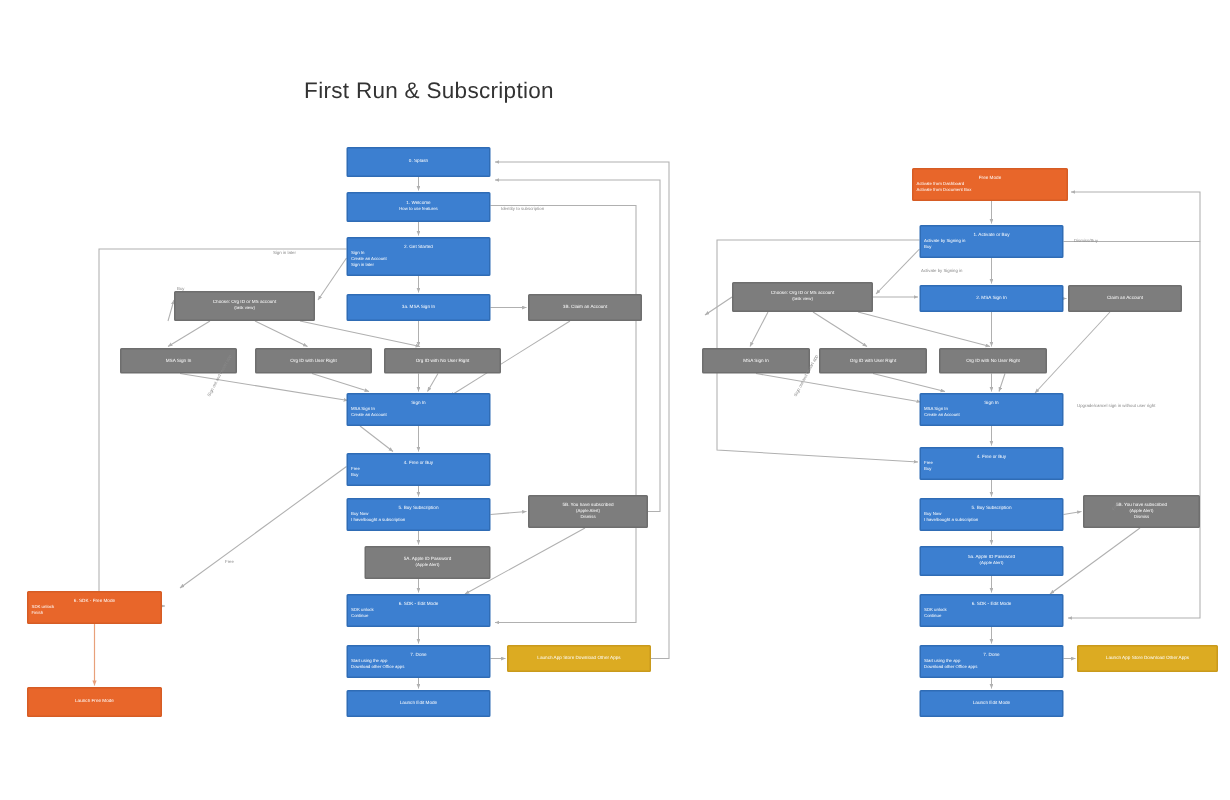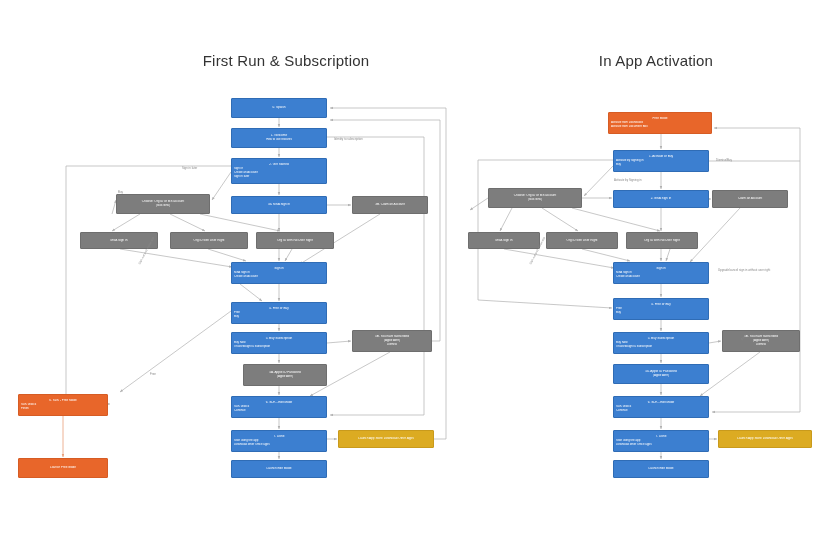--- a/index.html
+++ b/index.html
@@ -132,21 +132,20 @@
 
       <path d="M613,160 L478,160 L478,300 L612,308"></path>
       <path d="M488,198 L470,210"></path>
     </g>
     <g stroke="#e8a07a" stroke-width="0.8" fill="none" marker-end="url(#aho)">
       <path d="M63,416 L63,457"></path>
     </g>
   </svg>
 
   <div class="panel-title" style="left:286px;top:52px;transform:translateX(-50%);">First Run &amp; Subscription</div>
-  <div class="panel-title" style="left:656px;top:52px;transform:translateX(-50%);">In App Activation</div>
 
   <div id="nodes-left">
       <div class="node blue sel" style="left: 231px; top: 98px; width: 96px; height: 20px;">
         <div class="t">0. Splash</div>
       </div>
       <div class="node blue sel" style="left: 231px; top: 128px; width: 96px; height: 20px;">
         <div class="t">1. Welcome</div>
         <div class="s" style="text-align: center;">How to use features</div>
       </div>
       <div class="node blue sel" style="left: 231px; top: 158px; width: 96px; height: 26px;">

